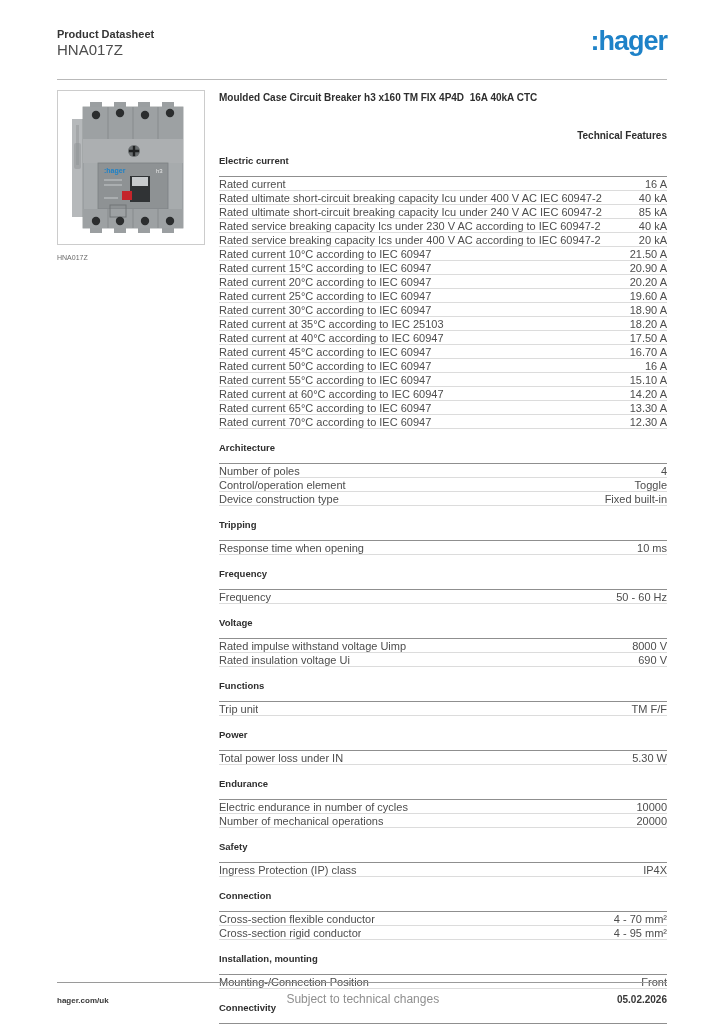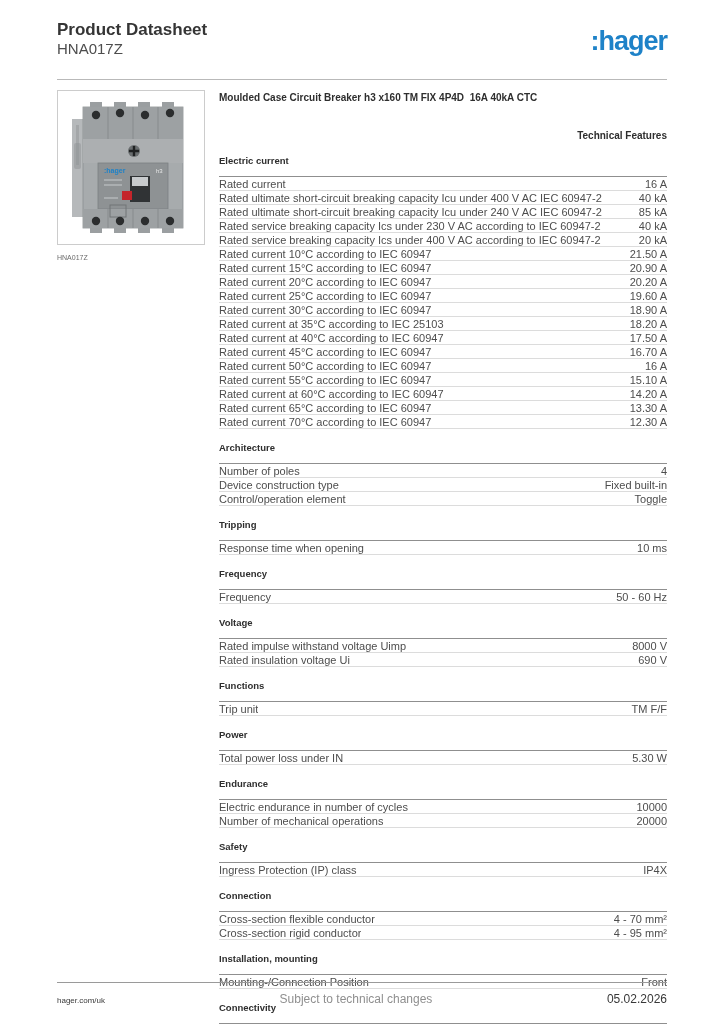--- a/index.html
+++ b/index.html
@@ -7,21 +7,21 @@
   .page {
     position:relative; width:724px; height:1024px; margin:0 auto;
     background:#ffffff; font-family:"Liberation Sans", sans-serif; color:#4a4a4a;
     overflow:hidden;
   }
   
   .hdr {
     position:absolute; left:57px; right:57px; top:20px;
     display:flex; justify-content:space-between; align-items:flex-start;
   }
-  .hdr-title { font-size:17px; font-weight:bold; color:#353535; line-height:1.2; }
+  .hdr-title { font-size:11px; font-weight:bold; color:#353535; line-height:1.2;margin-top:8px; }
   .hdr-ref   { font-size:15px; color:#4d4d4d; line-height:1.25; }
   .logo { font-size:27px; font-weight:bold; letter-spacing:-1px; margin-top:6px; }
   .hdr-rule {
     position:absolute; left:57px; right:57px; top:79px;
     border-top:1px solid #b9b9b9;
   }
   
   .cols { position:absolute; left:57px; right:57px; top:90px; display:flex; }
   .left-col { width:148px; flex:none; }
   .img-box {
@@ -49,23 +49,23 @@
     font-size:11px; color:#4d4d4d;
   }
   .spec-label { white-space:nowrap; overflow:hidden; }
   .spec-value { white-space:nowrap; padding-left:10px; }
   
   .ftr {
     position:absolute; left:57px; right:57px; bottom:18px;
     border-top:1px solid #9a9a9a; padding-top:9px;
     display:flex; justify-content:space-between; align-items:baseline;
   }
-  .ftr-site { font-size:8px; font-weight:normal; color:#383838; }
+  .ftr-site { font-size:8px; font-weight:bold; color:#383838; }
   .ftr-note { font-size:12px; color:#8f8f8f; }
-  .ftr-date { font-size:12px; font-weight:normal; color:#383838; }
+  .ftr-date { font-size:10px; font-weight:bold; color:#383838; }
 </style>
 </head>
 <body>
 
 <div class="page">
 
   <div class="hdr">
     <div>
       <div class="hdr-title">Product Datasheet</div>
       <div class="hdr-ref">HNA017Z</div>
@@ -214,26 +214,26 @@
               <span class="spec-value">12.30 A</span>
             </div>
           </div>
           <div class="section">
             <div class="section-title">Architecture</div>
             <div class="spec-row">
               <span class="spec-label">Number of poles</span>
               <span class="spec-value">4</span>
             </div>
             <div class="spec-row">
+              <span class="spec-label">Control/operation element</span>
+              <span class="spec-value">Toggle</span>
+            </div>
+            <div class="spec-row">
               <span class="spec-label">Device construction type</span>
               <span class="spec-value">Fixed built-in</span>
-            </div>
-            <div class="spec-row">
-              <span class="spec-label">Control/operation element</span>
-              <span class="spec-value">Toggle</span>
             </div>
           </div>
           <div class="section">
             <div class="section-title">Tripping</div>
             <div class="spec-row">
               <span class="spec-label">Response time when opening</span>
               <span class="spec-value">10 ms</span>
             </div>
           </div>
           <div class="section">

